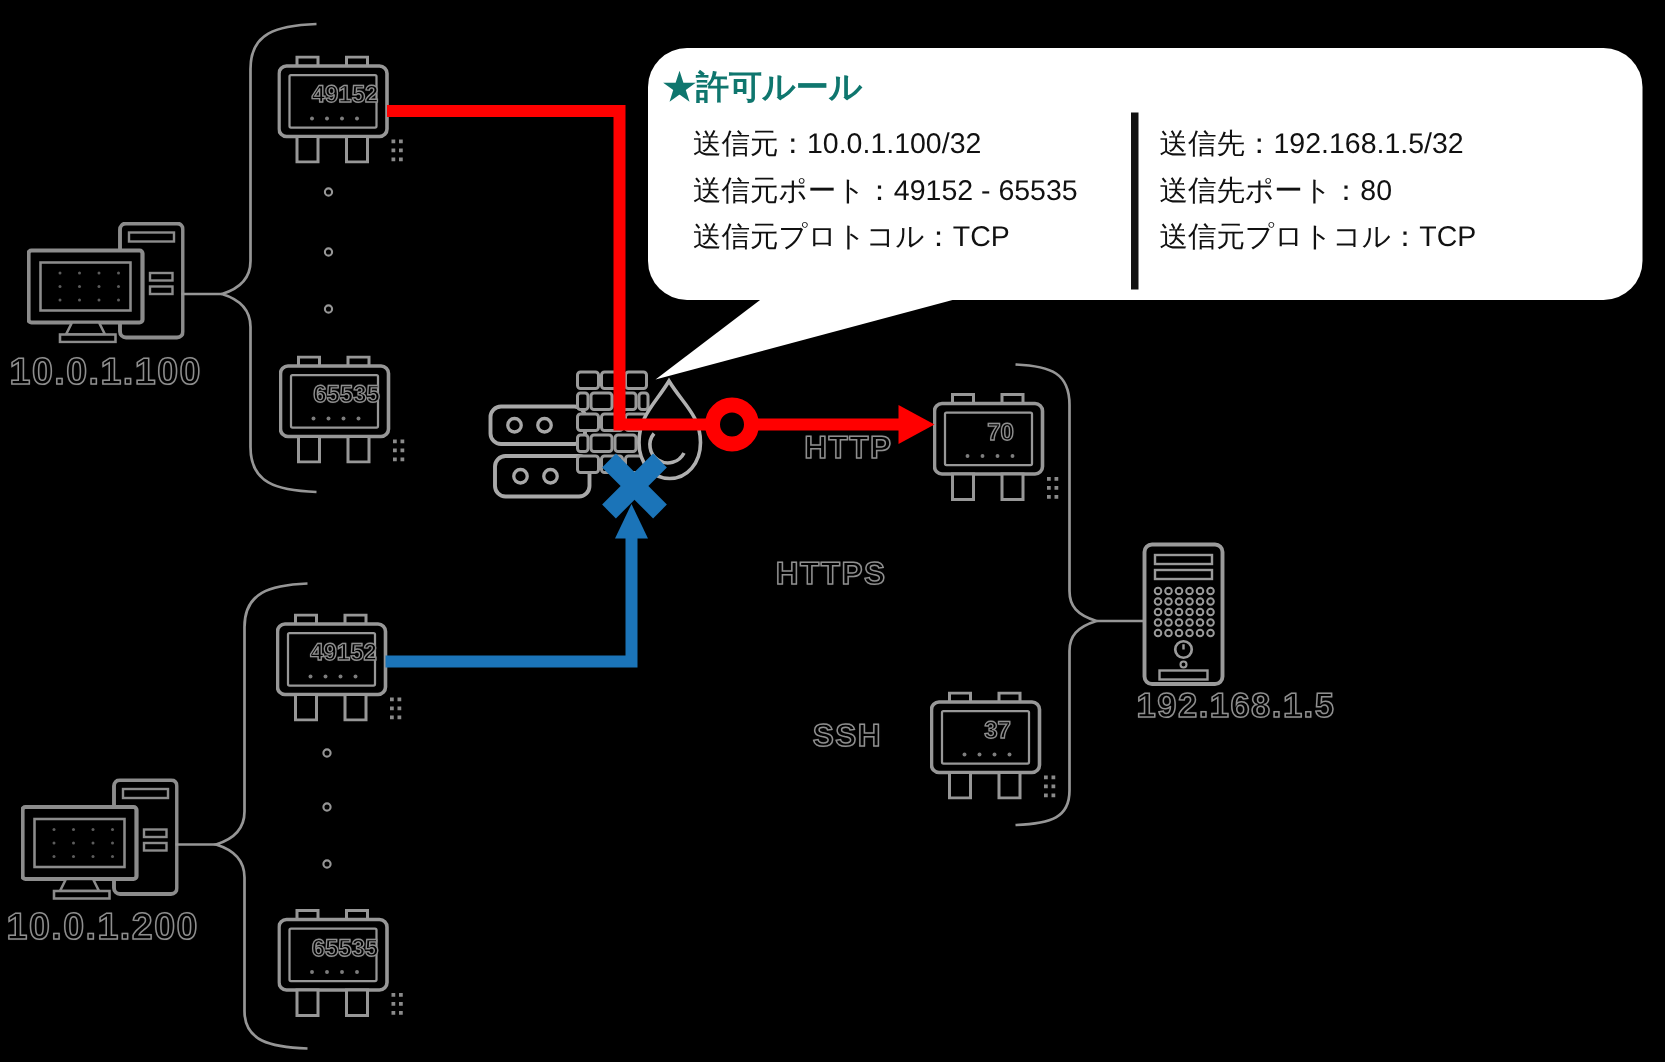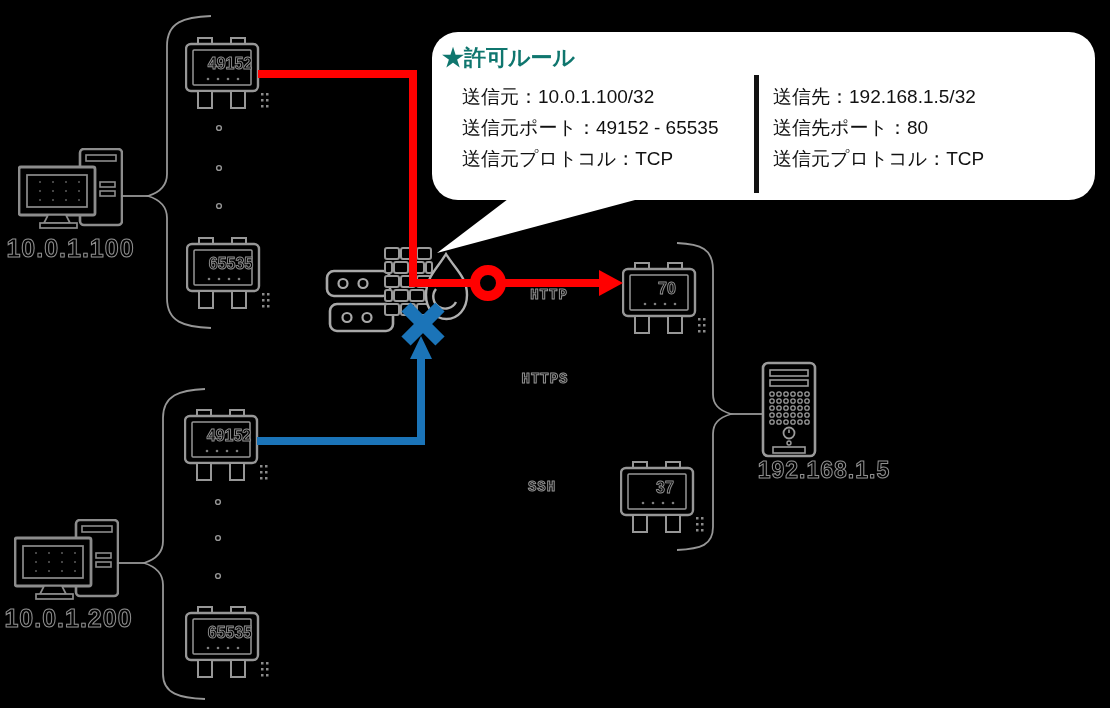--- a/index.html
+++ b/index.html
@@ -4,21 +4,21 @@
 <style>
   html,body{margin:0;padding:0;background:#000;}
   #stage{position:relative;width:1110px;height:708px;background:#000;overflow:hidden;
          font-family:"Liberation Sans",sans-serif;}
   .abs{position:absolute;}
   svg{display:block;}
   
   .ghost{color:#000;font-weight:bold;-webkit-text-stroke:1px #8f8f8f;
          text-shadow:0 0 1px #6e6e6e;letter-spacing:1px;white-space:nowrap;}
   .ip-label{font-size:25px;text-align:center;}
-  .svc-label{font-size:14px;text-align:center;font-family:Liberation Mono, monospace;}
+  .svc-label{font-size:21px;text-align:right;}
   .chip{position:absolute;width:84px;height:72px;}
   .chip-num{position:absolute;left:0;top:18px;width:90px;text-align:center;
             font-size:16px;font-weight:bold;color:#000;
             -webkit-text-stroke:.9px #8f8f8f;text-shadow:0 0 1px #6e6e6e;}
   
   .callout{position:absolute;left:432px;top:32px;width:663px;height:168px;
            background:#fff;border-radius:26px;color:#111;}
   .co-title{position:absolute;left:10px;top:11px;font-size:22px;font-weight:bold;color:#0f766e;}
   .co-col{position:absolute;top:49px;font-size:19px;font-weight:normal;line-height:31px;color:#111;white-space:nowrap;}
   .co-col-left{left:30px;}

